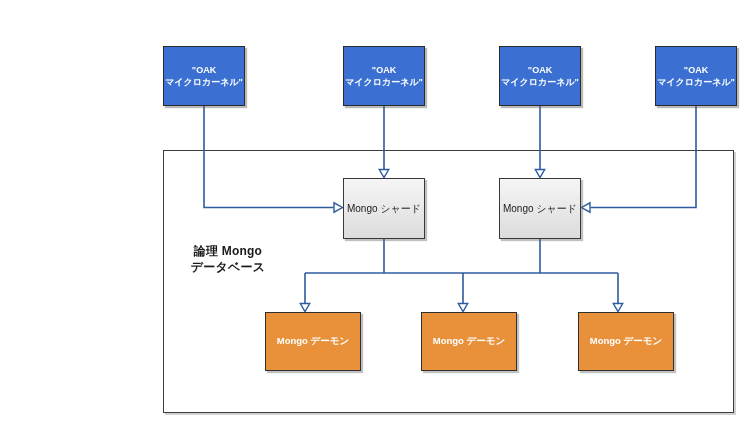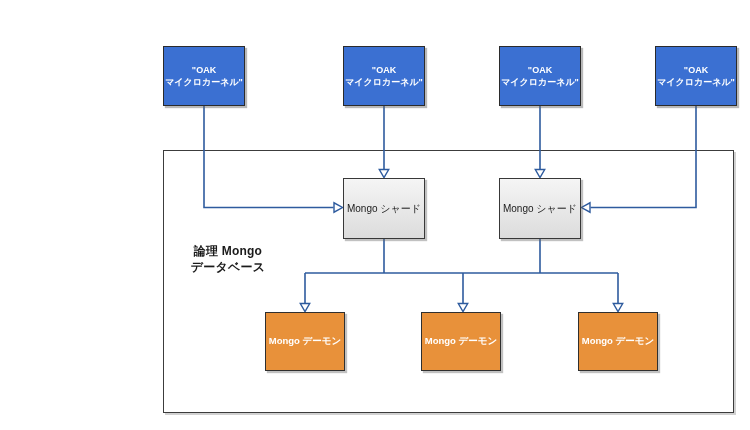--- a/index.html
+++ b/index.html
@@ -64,21 +64,21 @@
     height: 61px;
     top: 178px;
     background: linear-gradient(to bottom, var(--shard-fill-top, #f5f5f5), var(--shard-fill-bottom, #dcdcdc));
     border: 1.5px solid var(--shard-border, #383838);
     box-shadow: 2px 2px 1px rgba(100,100,100,0.4);
     color: #1b1b1b;
     font-size: 10px;
     font-weight: 500;
   }
   .daemon {
-    width: 80px;
+    width: 96px;
     height: 59px;
     top: 312px;
     background: var(--daemon-fill, #e8913a);
     border: 1.5px solid var(--daemon-border, #2f2f2f);
     box-shadow: 2px 2px 1px rgba(100,100,100,0.4);
     color: #ffffff;
     font-size: 9.5px;
     font-weight: 600;
   }
   .mk1 { left: 163px; }

